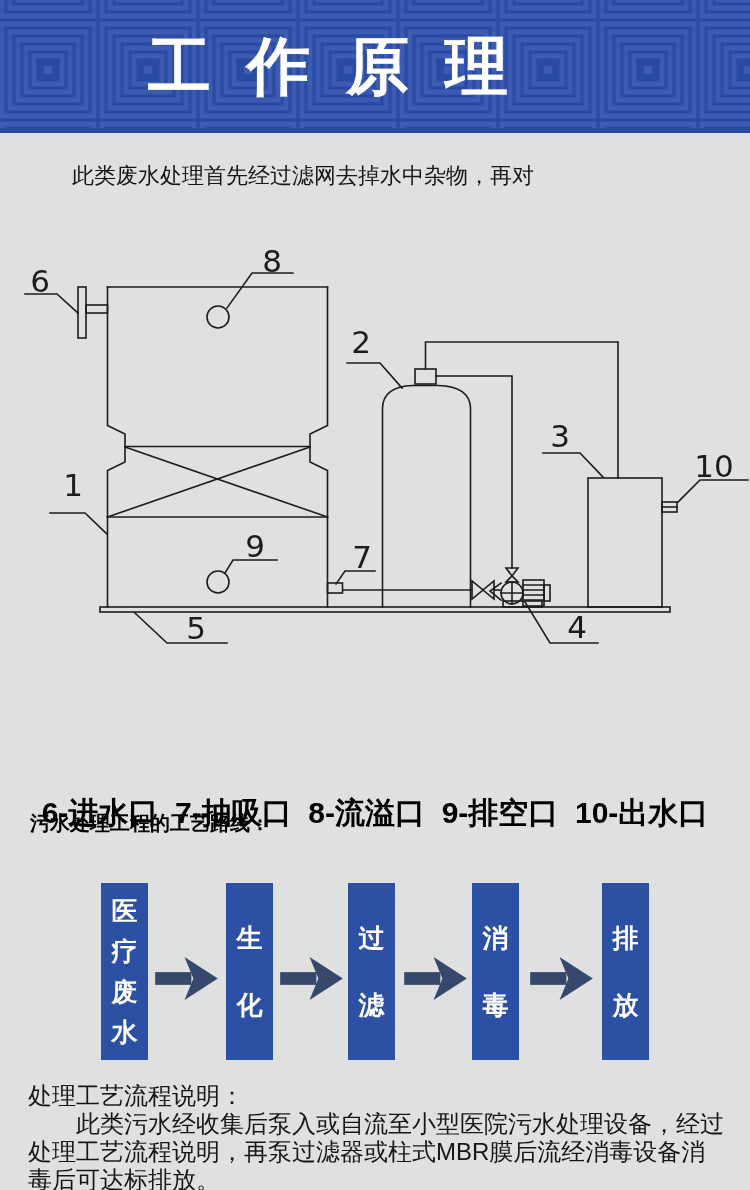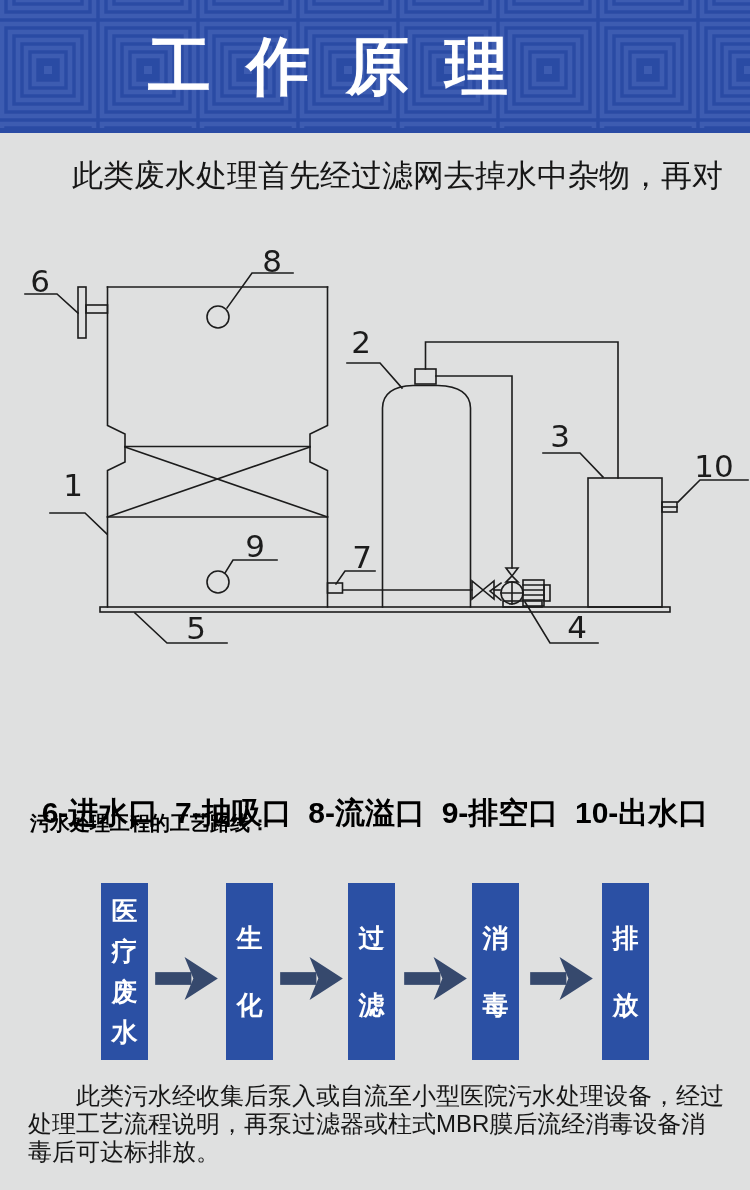--- a/index.html
+++ b/index.html
@@ -17,21 +17,21 @@
     display:flex;align-items:center;justify-content:center;
   }
   .header .title{
     color:#ffffff;font-size:63px;font-weight:bold;
     letter-spacing:36px;margin-right:-36px;white-space:nowrap;
     text-shadow:0 0 1px rgba(255,255,255,.4);
   }
   
   .intro{position:absolute;top:152px;left:0;width:750px;
     font-family:"Liberation Serif","DejaVu Serif",serif;
-    font-size:31px;line-height:47px;color:#161616;white-space:nowrap;}
+    font-size:22px;line-height:47px;color:#161616;white-space:nowrap;}
   .intro .l1{padding-left:72px;}
   .intro .l2{padding-left:24px;}
   
   .diagram{position:absolute;top:250px;left:0;}
   
   .legend{position:absolute;top:690px;left:0;width:750px;text-align:center;
     font-size:30px;line-height:49px;font-weight:bold;color:#000;white-space:pre;}
   
   .flow-title{position:absolute;top:810px;left:30px;font-size:20px;font-weight:bold;color:#000;white-space:nowrap;}
   .flow{position:absolute;top:870px;left:0;width:750px;height:205px;}
@@ -202,18 +202,19 @@
       <rect x="0" y="17.5" width="37" height="13" fill="#36496d"></rect>
       <polygon points="30,2 64,24 30,46 39,24" fill="#36496d"></polygon>
     </svg>
     <div class="fbox b5">
         <span class="ch">排</span>
         <span class="ch">放</span>
       </div>
   </div>
 
   <div class="note">
+    <div>处理工艺流程说明：</div>
     <div class="indent">此类污水经收集后泵入或自流至小型医院污水处理设备，经过</div>
     <div>处理工艺流程说明，再泵过滤器或柱式MBR膜后流经消毒设备消</div>
     <div>毒后可达标排放。</div>
   </div>
 
 </div>
 
 </body></html>

